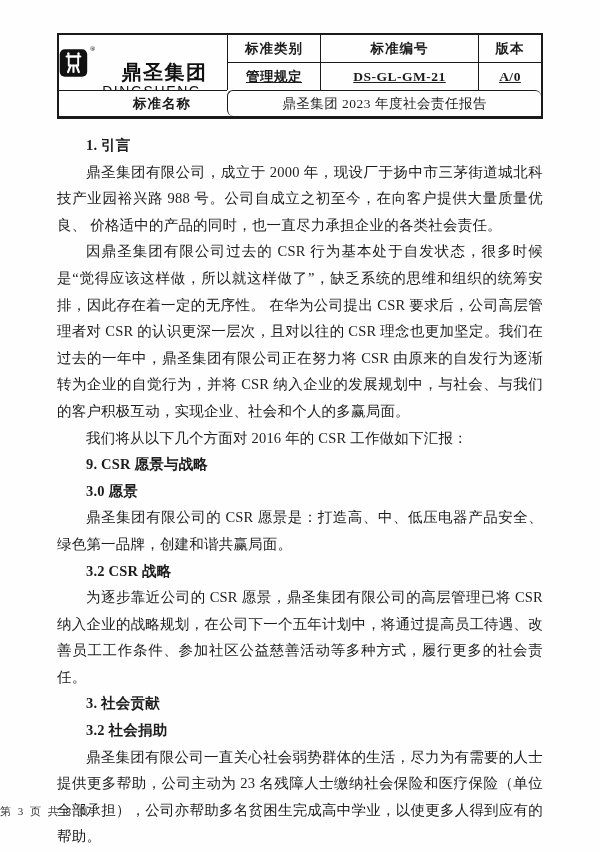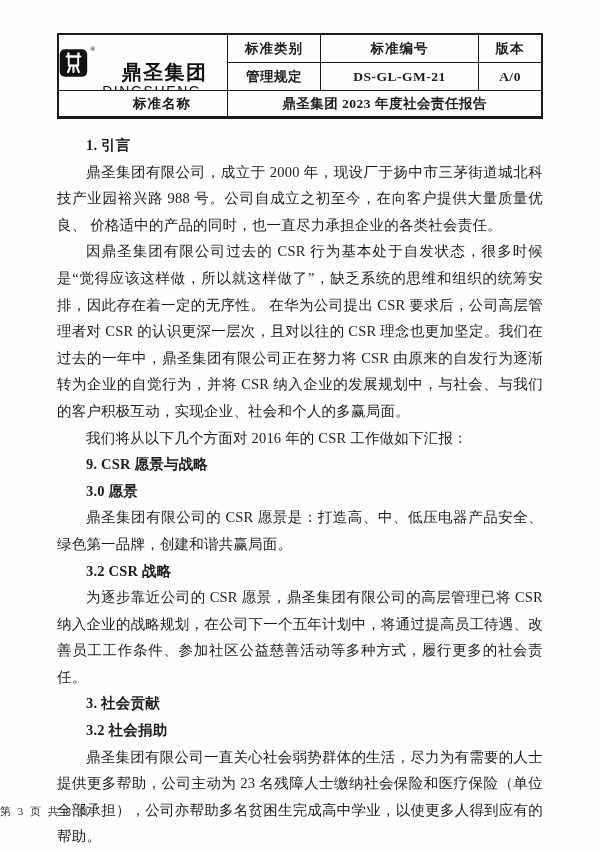--- a/index.html
+++ b/index.html
@@ -10,23 +10,23 @@
   
   .hdr-table { display:grid; grid-template-columns:168px 93px 158px 1fr; grid-template-rows:27px 28px 26px; border:2px solid #1a1a1a; border-bottom-width:3px; width:486px; }
   .cell { display:flex; align-items:center; justify-content:center; font-size:13.5px; font-weight:600; letter-spacing:1px; overflow:hidden; }
   .bl { border-left:1.5px solid #1a1a1a; }
   .bt { border-top:1.5px solid #1a1a1a; }
   .logo-cell { grid-column:1; grid-row:1/3; display:flex; align-items:center; justify-content:center; gap:4px; }
   .logo-text { display:flex; flex-direction:column; align-items:center; line-height:1;margin-top:48px; }
   .brand-cn { font-size:20px; font-weight:bold; letter-spacing:1.5px; color:#111; font-family:"Liberation Sans","DejaVu Sans",sans-serif; }
   .brand-en { font-size:14px; font-weight:normal; letter-spacing:1.6px; color:#111; margin-top:2px; font-family:"Liberation Sans","DejaVu Sans",sans-serif; }
   .reg-mark { font-size:7px; position:relative; top:-14px; left:-2px; color:#111; }
-  .cat-val, .num-val, .ver-val { letter-spacing:0.5px; }
+  .cat-val, .num-val, .ver-val { letter-spacing:0.5px;text-decoration:underline; }
   .num-val { font-family:"Liberation Serif","DejaVu Serif",serif; }
-  .name-val { font-weight:700; letter-spacing:0.5px; }
+  .name-val { font-weight:400; letter-spacing:0.5px;border-radius:6px; }
 
   
   .doc-body { margin-top:13px; width:486px; font-size:14.5px; line-height:26.6px; }
   .doc-heading { font-weight:bold; text-indent:2em; letter-spacing:0.2px; }
   .doc-paragraph { text-indent:2em; text-align:justify; letter-spacing:0.2px; }
 
   
   .page-footer { position:absolute; left:0; right:0; bottom:33px; text-align:left; font-size:11px; letter-spacing:2px; color:#333; }
 </style>
 </head>

